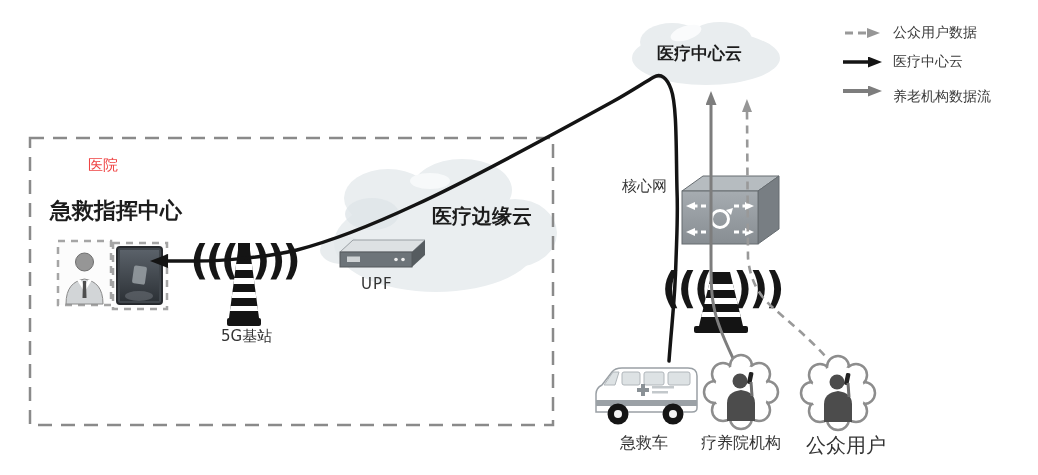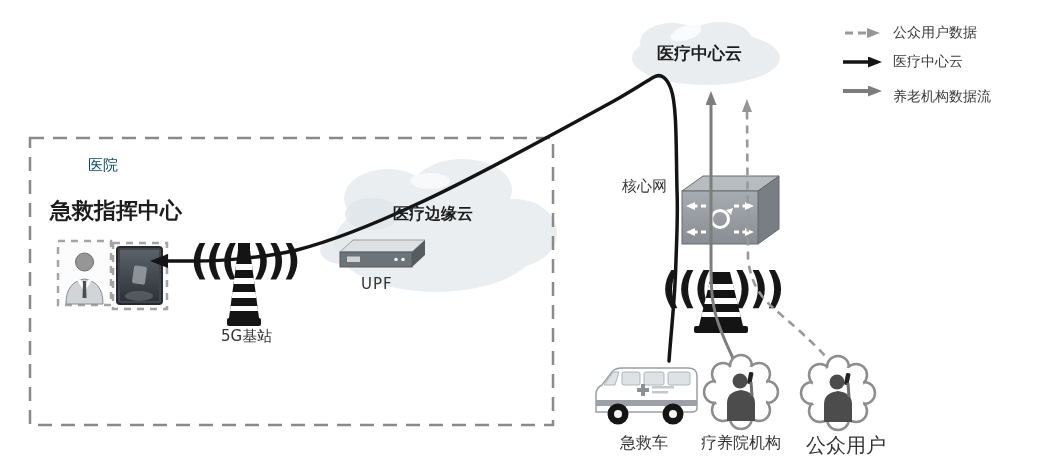--- a/index.html
+++ b/index.html
@@ -195,23 +195,23 @@
     <line x1="843" y1="62" x2="870" y2="62" stroke="#141414" stroke-width="3.5" marker-end="url(#mArrowBlackSmall)"></line>
     <line x1="843" y1="91" x2="870" y2="91" stroke="#7d7d7d" stroke-width="4" marker-end="url(#mArrowGray)"></line>
   </g>
 </svg>
 
 <div class="lbl small" style="left:893px;top:25px;">公众用户数据</div>
 <div class="lbl small" style="left:893px;top:54px;">医疗中心云</div>
 <div class="lbl small" style="left:893px;top:89px;">养老机构数据流</div>
 
 <div class="lbl bold" style="left:657px;top:44px;font-size:17px;">医疗中心云</div>
-<div class="lbl" style="left:88px;top:157px;color:#0c4a6e;">医院</div>
+<div class="lbl" style="left:88px;top:157px;color:#ef4444;">医院</div>
 <div class="lbl bold" style="left:50px;top:199px;font-size:22px;">急救指挥中心</div>
-<div class="lbl bold" style="left:393px;top:205px;font-size:16px;">医疗边缘云</div>
+<div class="lbl bold" style="left:432px;top:205px;font-size:20px;">医疗边缘云</div>
 <div class="lbl" style="left:361px;top:276px;letter-spacing:1px;">UPF</div>
 <div class="lbl" style="left:221px;top:328px;">5G基站</div>
 <div class="lbl" style="left:622px;top:178px;">核心网</div>
 <div class="lbl" style="left:620px;top:434px;font-size:16px;font-family:Liberation Serif, serif;">急救车</div>
 <div class="lbl" style="left:701px;top:434px;font-size:16px;">疗养院机构</div>
 <div class="lbl" style="left:806px;top:434px;font-size:20px;">公众用户</div>
 
 </div>
 
 </body></html>

